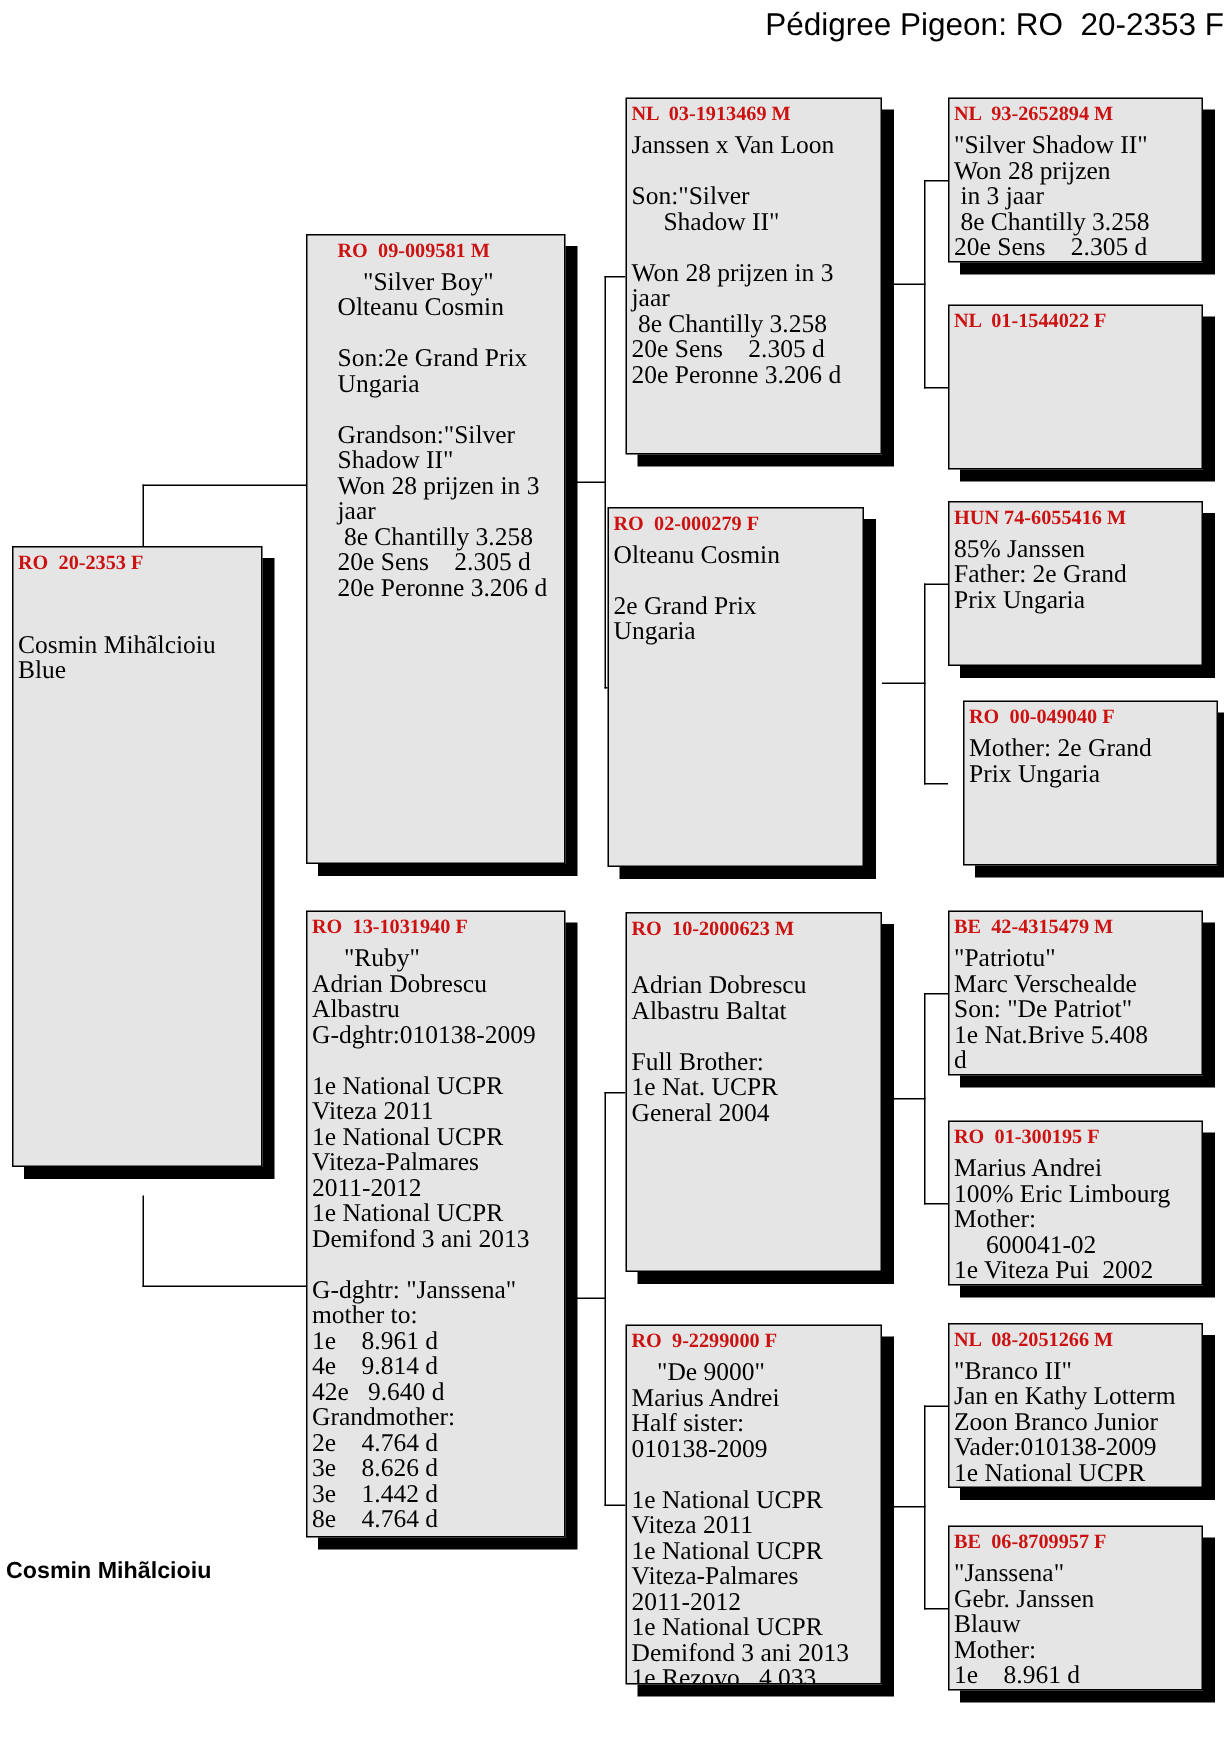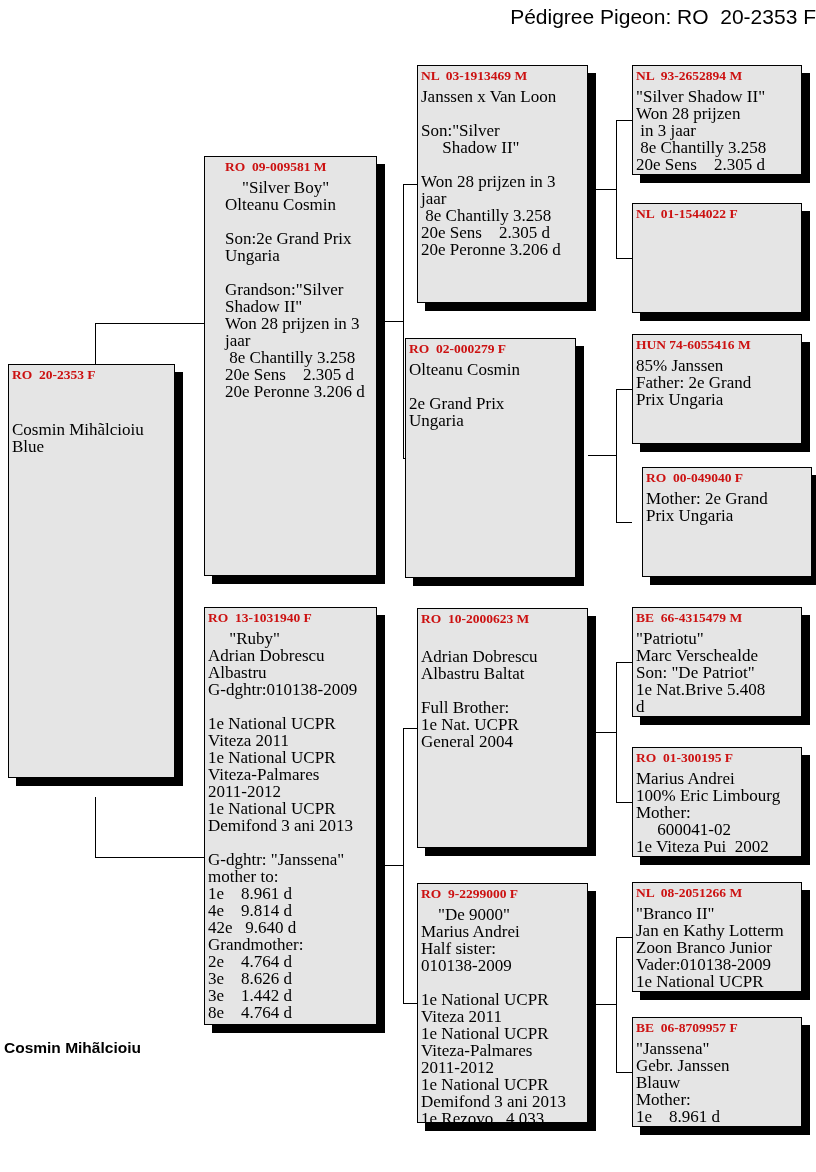--- a/index.html
+++ b/index.html
@@ -188,21 +188,21 @@
     <div class="pbody">85% Janssen
 Father: 2e Grand
 Prix Ungaria</div>
   </div>
   <div class="pbox" style="left:632px; top:467px; width:170px; height:110px;margin-left:10px;">
     <div class="ring">RO  00-049040 F</div>
     <div class="pbody">Mother: 2e Grand
 Prix Ungaria</div>
   </div>
   <div class="pbox" style="left:632px; top:607px; width:170px; height:110px;">
-    <div class="ring">BE  66-4315479 M</div>
+    <div class="ring">BE  42-4315479 M</div>
     <div class="pbody">"Patriotu"
 Marc Verschealde
 Son: "De Patriot"
 1e Nat.Brive 5.408
 d</div>
   </div>
   <div class="pbox" style="left:632px; top:747px; width:170px; height:110px;">
     <div class="ring">RO  01-300195 F</div>
     <div class="pbody">Marius Andrei
 100% Eric Limbourg

